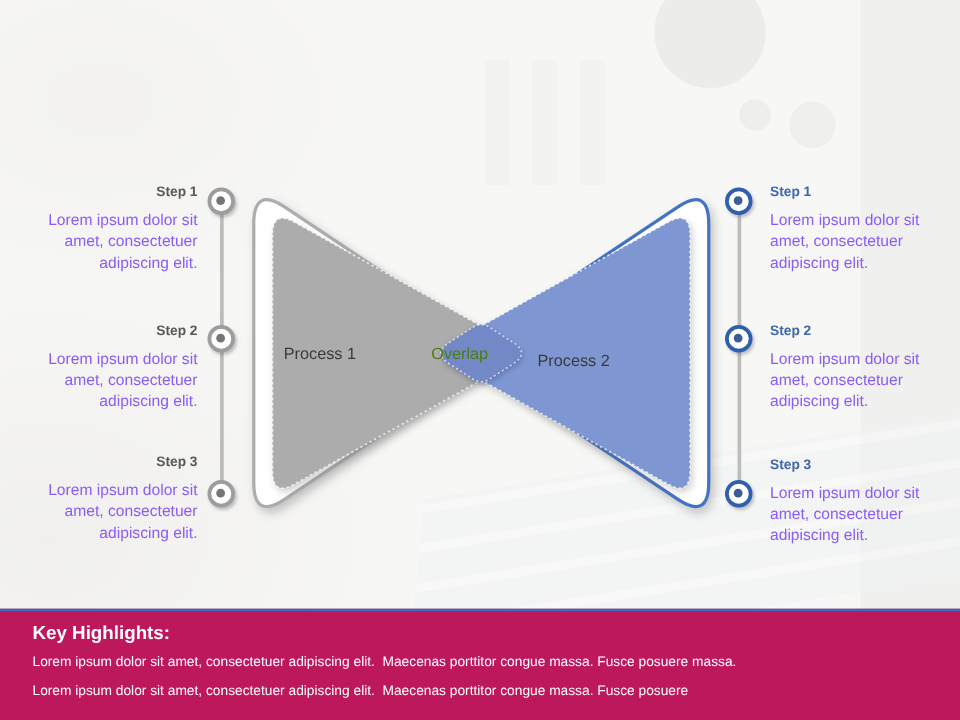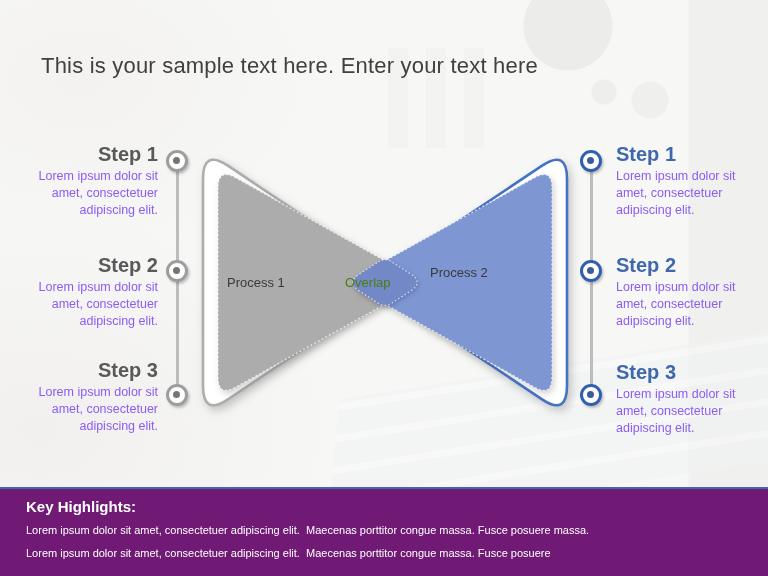--- a/index.html
+++ b/index.html
@@ -31,21 +31,21 @@
       repeating-linear-gradient(90deg,rgba(250,250,250,0) 0 36px,#fafafa 36px 43px);
   }
   .title{
     position:absolute;left:41px;top:53px;margin:0;
     font-size:22px;font-weight:400;color:#404040;letter-spacing:.2px;white-space:pre;
   }
   
   .step{position:absolute;width:138px;}
   .step.side-left{left:20px;text-align:right;}
   .step.side-right{left:616px;text-align:left;}
-  .step-title{font-size:20px;line-height:19px;font-weight:700;margin-bottom:4px;white-space:pre;}
+  .step-title{font-size:11px;line-height:19px;font-weight:700;margin-bottom:4px;white-space:pre;}
   .side-left .step-title{color:#595959;}
   .side-right .step-title{color:#3f67ac;}
   .step-line{font-size:12.5px;line-height:17px;color:#8b5cf6;white-space:pre;}
   
   .tline{position:absolute;width:3px;background:#bdbdbd;border-radius:2px;}
   .node{
     position:absolute;width:22px;height:22px;border-radius:50%;
     background:#fff;box-sizing:border-box;
     box-shadow:1.5px 2px 2.5px rgba(90,90,90,.35);
     display:flex;align-items:center;justify-content:center;
@@ -61,36 +61,35 @@
   .shadow-soft{filter:drop-shadow(2px 3px 3px rgba(90,90,90,.28));}
   .shadow-lens{filter:drop-shadow(1px 2px 2px rgba(50,70,130,.35));}
   .shape-label{
     position:absolute;width:120px;text-align:left;
     font-size:13px;line-height:17px;color:#3a3a3a;white-space:pre;
   }
   .shape-label.overlap{width:80px;color:#4d7c0f;}
   
   .band{
     position:absolute;left:0;top:487px;width:768px;height:89px;
-    background:#701a75;border-top:2px solid #3d68b6;box-sizing:border-box;
+    background:#be185d;border-top:2px solid #3d68b6;box-sizing:border-box;
     color:#ffffff;padding:8px 26px 0 26px;
   }
   .band-title{font-size:15px;font-weight:700;line-height:19px;white-space:pre;}
   .band-line{font-size:11px;line-height:17px;margin-top:6px;white-space:pre;}
 </style>
 </head>
 <body>
 
 <div class="slide">
 
   <div class="bg"></div>
   <div class="bg-bars"></div>
   <div class="bg-keys"></div>
 
-  <h1 class="title">This is your sample text here. Enter your text here</h1>
 
   <div class="tline" style="left:176px;top:161px;height:234px;"></div>
   <div class="tline" style="left:590px;top:161px;height:234px;"></div>
 
   <div class="step side-left" style="top:145px;">
     <div class="step-title">Step 1</div>
     <div class="step-line">Lorem ipsum dolor sit</div>
     <div class="step-line">amet, consectetuer</div>
     <div class="step-line">adipiscing elit.</div>
   </div>
@@ -139,21 +138,21 @@
     <g class="shadow-soft">
       <path d="M552,188 L552,377 Q552,397 534.5,387.3 L363.5,292.2 Q346,282.5 363.5,272.8 L534.5,177.7 Q552,168 552,188 Z" fill="#7e96d2" stroke="#ffffff" stroke-opacity="0.7" stroke-width="1.4" stroke-dasharray="1.8 2.4"></path>
     </g>
     <g class="shadow-lens">
       <path d="M378.3,261.8 Q385,257.5 391.7,261.8 L410.5,273.9 Q424,282.5 410.5,291.1 L391.7,303.2 Q385,307.5 378.3,303.2 L359.5,291.1 Q346,282.5 359.5,273.9 Z" fill="#7389c7" stroke="#ffffff" stroke-opacity="0.65" stroke-width="1.3" stroke-dasharray="1.6 2.2"></path>
     </g>
   </svg>
 
   <div class="shape-label" style="left:227px;top:274px;">Process 1</div>
   <div class="shape-label overlap" style="left:345px;top:274px;">Overlap</div>
-  <div class="shape-label" style="left:430px;top:264px;">Process 2</div>
+  <div class="shape-label" style="left:430px;top:280px;">Process 2</div>
 
   <div class="node gray" style="left:166px;top:150px;">
       <i class="dot"></i>
     </div>
   <div class="node gray" style="left:166px;top:260px;">
       <i class="dot"></i>
     </div>
   <div class="node gray" style="left:166px;top:384px;">
       <i class="dot"></i>
     </div>

